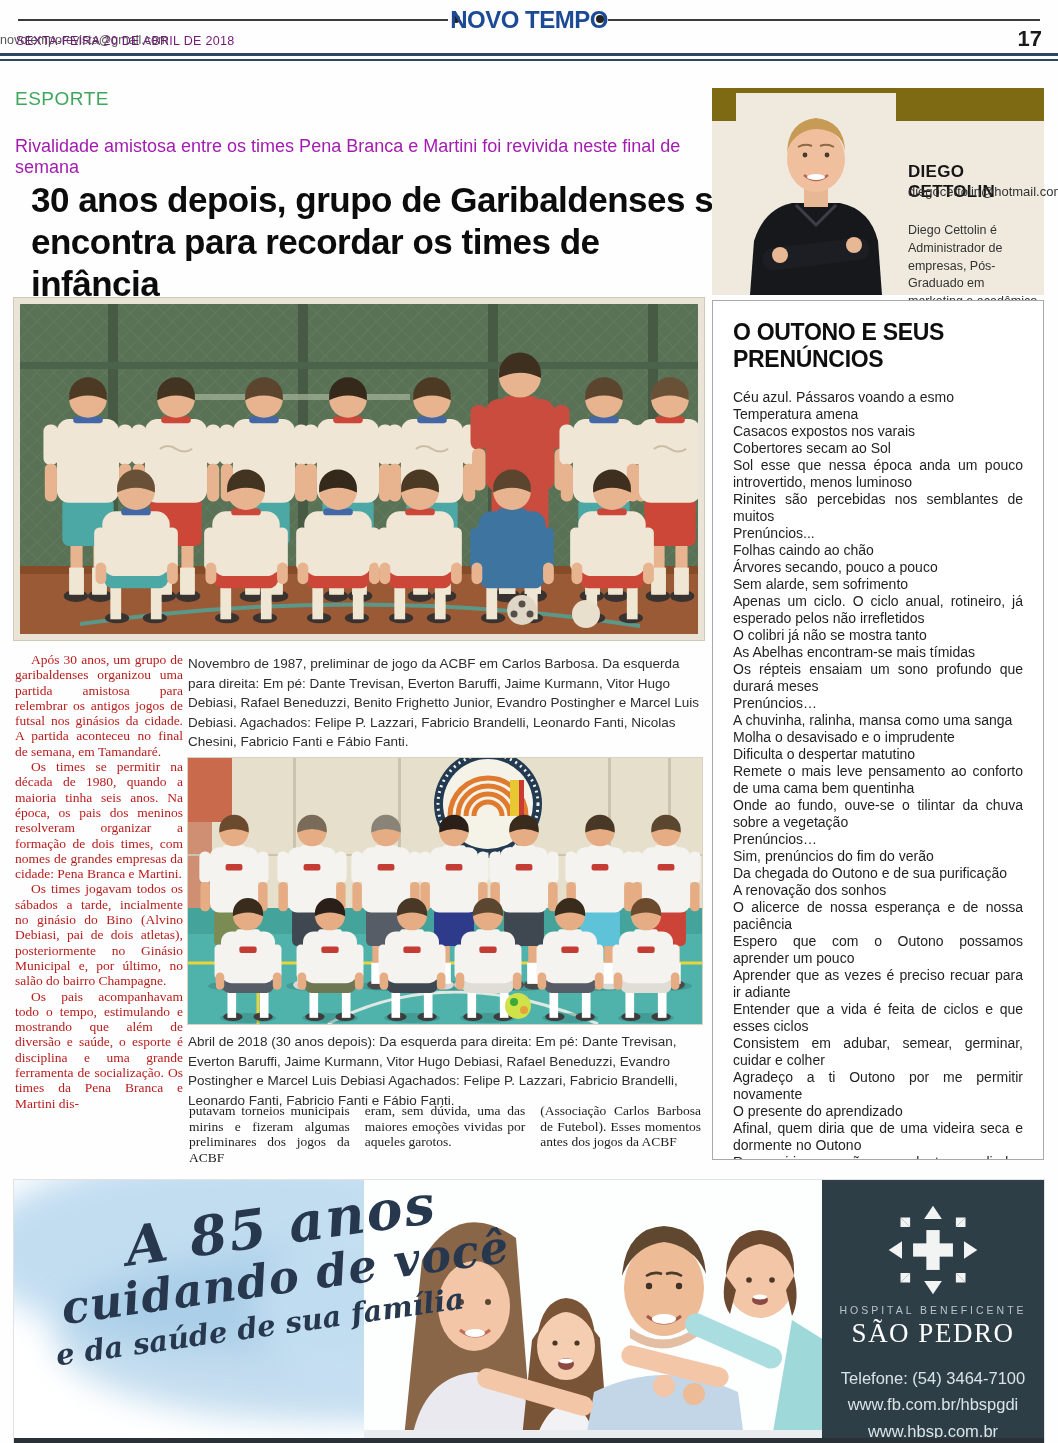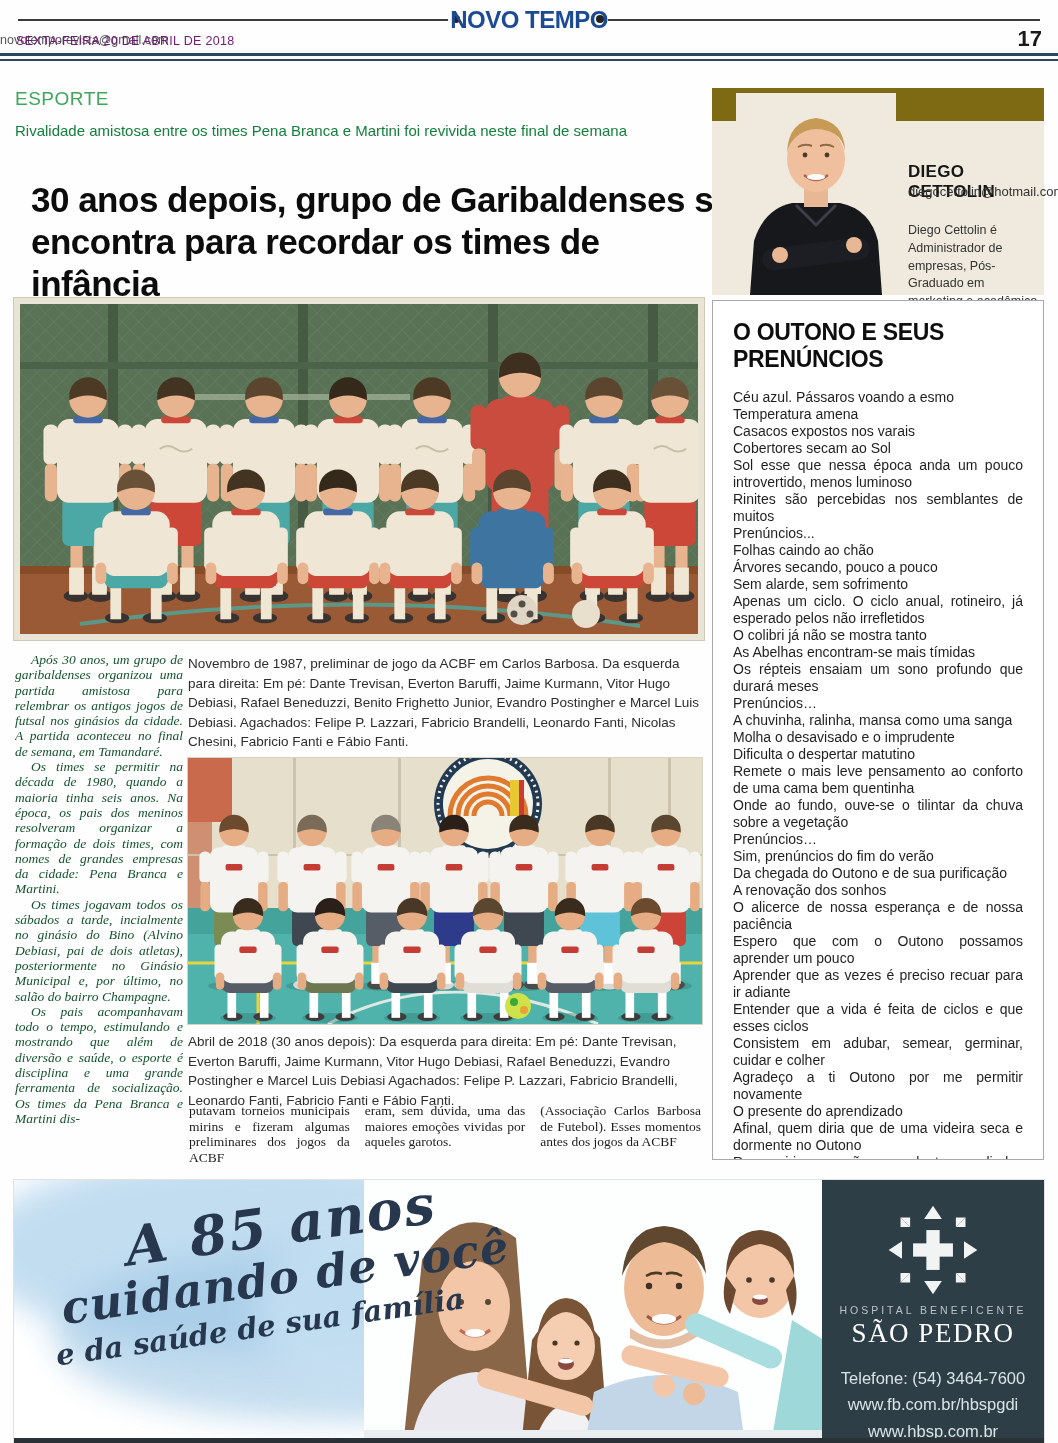--- a/index.html
+++ b/index.html
@@ -14,33 +14,33 @@
   .mast-dot{position:absolute;top:15px;width:8px;height:8px;border-radius:50%;background:#222;}
   .mast-dot.left{left:452px;} .mast-dot.right{left:596px;}
   .mast-email{position:absolute;top:33px;left:0;width:100%;text-align:left;
               font-size:12.5px;color:#555;}
   .edition-date{position:absolute;top:34px;left:16px;font-size:12.5px;color:#701a75;letter-spacing:.3px;}
   .page-number{position:absolute;top:26px;right:16px;font-size:22px;font-weight:bold;color:#1a1a1a;}
   .double-rule{position:absolute;top:53px;left:0;width:100%;height:3px;
                border-top:3px solid #2b4660;border-bottom:2px solid #2b4660;}
   
   .section-label{position:absolute;top:88px;left:15px;font-size:19px;letter-spacing:.5px;color:#3fa65c;}
-  .subheadline{position:absolute;top:122px;left:15px;width:690px;font-size:15px;color:#15803d;}
+  .subheadline{position:absolute;top:136px;left:15px;width:690px;font-size:18px;color:#a21caf;}
   .headline{position:absolute;top:163px;left:15px;width:705px;font-size:35px;line-height:1.2;
             font-weight:bold;letter-spacing:-.5px;color:#0c0c0c;}
   
   .photo1{position:absolute;top:298px;left:14px;width:678px;height:330px;
           border:6px solid #e9e4d6;background:#486b52;box-shadow:0 0 0 1px #cfc9ba;}
   .photo2{position:absolute;top:758px;left:188px;width:514px;height:266px;background:#e6dfcc;
           box-shadow:0 0 0 1px #d8d2c2;}
   .photo1 svg,.photo2 svg{display:block;width:100%;height:100%;}
   
   .left-col{position:absolute;top:652px;left:15px;width:168px;height:514px;
             font-family:"Liberation Serif",serif;font-size:13.5px;line-height:15.3px;
-            text-align:justify;color:#14532d;overflow:hidden;font-style:italic;}
+            text-align:justify;color:#b91c1c;overflow:hidden;}
   .left-col p{margin:0;text-indent:16px;}
   .caption{font-size:13.5px;line-height:1.45;color:#2e2e2e;}
   .caption1{position:absolute;top:654px;left:188px;width:514px;}
   .caption2{position:absolute;top:1032px;left:188px;width:514px;}
   .cont-cols{position:absolute;top:1102px;left:188px;width:514px;display:flex;gap:13px;
              font-family:"Liberation Serif",serif;font-size:13.5px;line-height:15.6px;
              text-align:justify;color:#1d1d1d;}
   .cont-cols p{margin:1px;flex:1;}
   
   .columnist-box{position:absolute;top:88px;left:712px;width:332px;height:207px;background:#efeadd;}
@@ -719,19 +719,19 @@
             <polygon points="31,31 44,44 44,31"></polygon>
             <polygon points="31,31 44,44 31,44"></polygon>
             <polygon points="-31,31 -44,44 -44,31"></polygon>
             <polygon points="-31,31 -44,44 -31,44"></polygon>
           </g>
         </svg>
       </div>
       <div class="hosp-type">HOSPITAL BENEFICENTE</div>
       <div class="hosp-name">SÃO PEDRO</div>
       <div class="hosp-contact">
-        <div>Telefone: (54) 3464-7600</div>
+        <div>Telefone: (54) 3464-7100</div>
         <div>www.fb.com.br/hbspgdi</div>
         <div>www.hbsp.com.br</div>
       </div>
     </div>
   </div>
 </div>
 
 </body></html>

